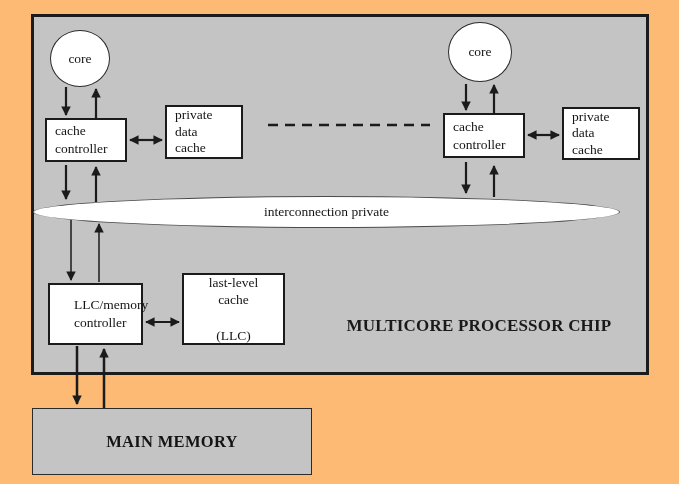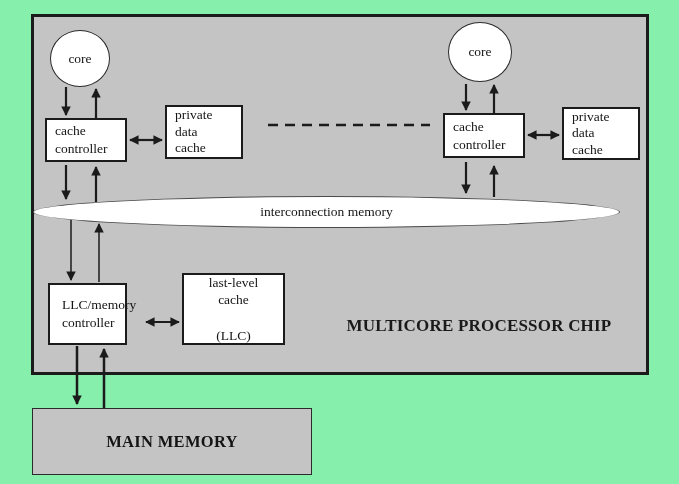--- a/index.html
+++ b/index.html
@@ -1,17 +1,17 @@
 <!DOCTYPE html>
 <html><head>
 <meta charset="utf-8">
 <style>
   html,body{margin:0;padding:0;background:#ffffff;}
   .canvas{
-    position:relative;width:679px;height:484px;background:#86efac;overflow:hidden;
+    position:relative;width:679px;height:484px;background:#fdba74;overflow:hidden;
     font-family:"Liberation Serif","DejaVu Serif",serif;color:#141414;
   }
   .canvas *{box-sizing:border-box;}
   .chip{
     position:absolute;left:31px;top:14px;width:618px;height:361px;
     background:#c4c4c4;border:3px solid #1b1b1b;
   }
   .node{
     position:absolute;background:#ffffff;display:flex;flex-direction:column;
     justify-content:center;white-space:pre-line;font-size:13.5px;line-height:1.3;
@@ -24,21 +24,21 @@
   .core-left{left:50px;top:30px;width:60px;height:57px;}
   .core-right{left:448px;top:22px;width:64px;height:60px;}
   .cc-left{left:45px;top:118px;width:82px;height:44px;}
   .cc-right{left:443px;top:113px;width:82px;height:45px;}
   .pdc-left{left:165px;top:105px;width:78px;height:54px;line-height:1.22;}
   .pdc-right{left:562px;top:107px;width:78px;height:53px;line-height:1.22;}
   .net{
     left:33px;top:196px;width:587px;height:32px;border:1px solid #4a4a4a;
     border-radius:50%;align-items:center;text-align:center;
   }
-  .llc-ctrl{left:48px;top:283px;width:79px;height:62px;padding-left:12px;}
+  .llc-ctrl{left:48px;top:283px;width:95px;height:62px;padding-left:24px;}
   .llc-box{left:182px;top:273px;width:103px;height:72px;border-width:2.4px;align-items:center;text-align:center;padding-left:0;}
   .chip-title{
     position:absolute;left:338px;top:316px;width:282px;z-index:3;
     font-weight:bold;font-size:17px;letter-spacing:.2px;text-align:center;color:#1a1a1a;
   }
   .main-memory{
     position:absolute;left:32px;top:408px;width:280px;height:67px;
     background:#c4c4c4;border:1.6px solid #2b2b2b;display:flex;align-items:center;
     justify-content:center;font-weight:bold;font-size:16.5px;letter-spacing:.3px;z-index:3;text-align:center;
   }
@@ -109,21 +109,21 @@
 controller</span>
   </div>
 
   <div class="node rectnode pdc-right">
     <span>private
 data
 cache</span>
   </div>
 
   <div class="node net">
-    <span>interconnection memory</span>
+    <span>interconnection private</span>
   </div>
 
   <div class="node rectnode llc-ctrl">
     <span>LLC/memory
 controller</span>
   </div>
 
   <div class="node rectnode llc-box">
     <span>last-level
 cache

